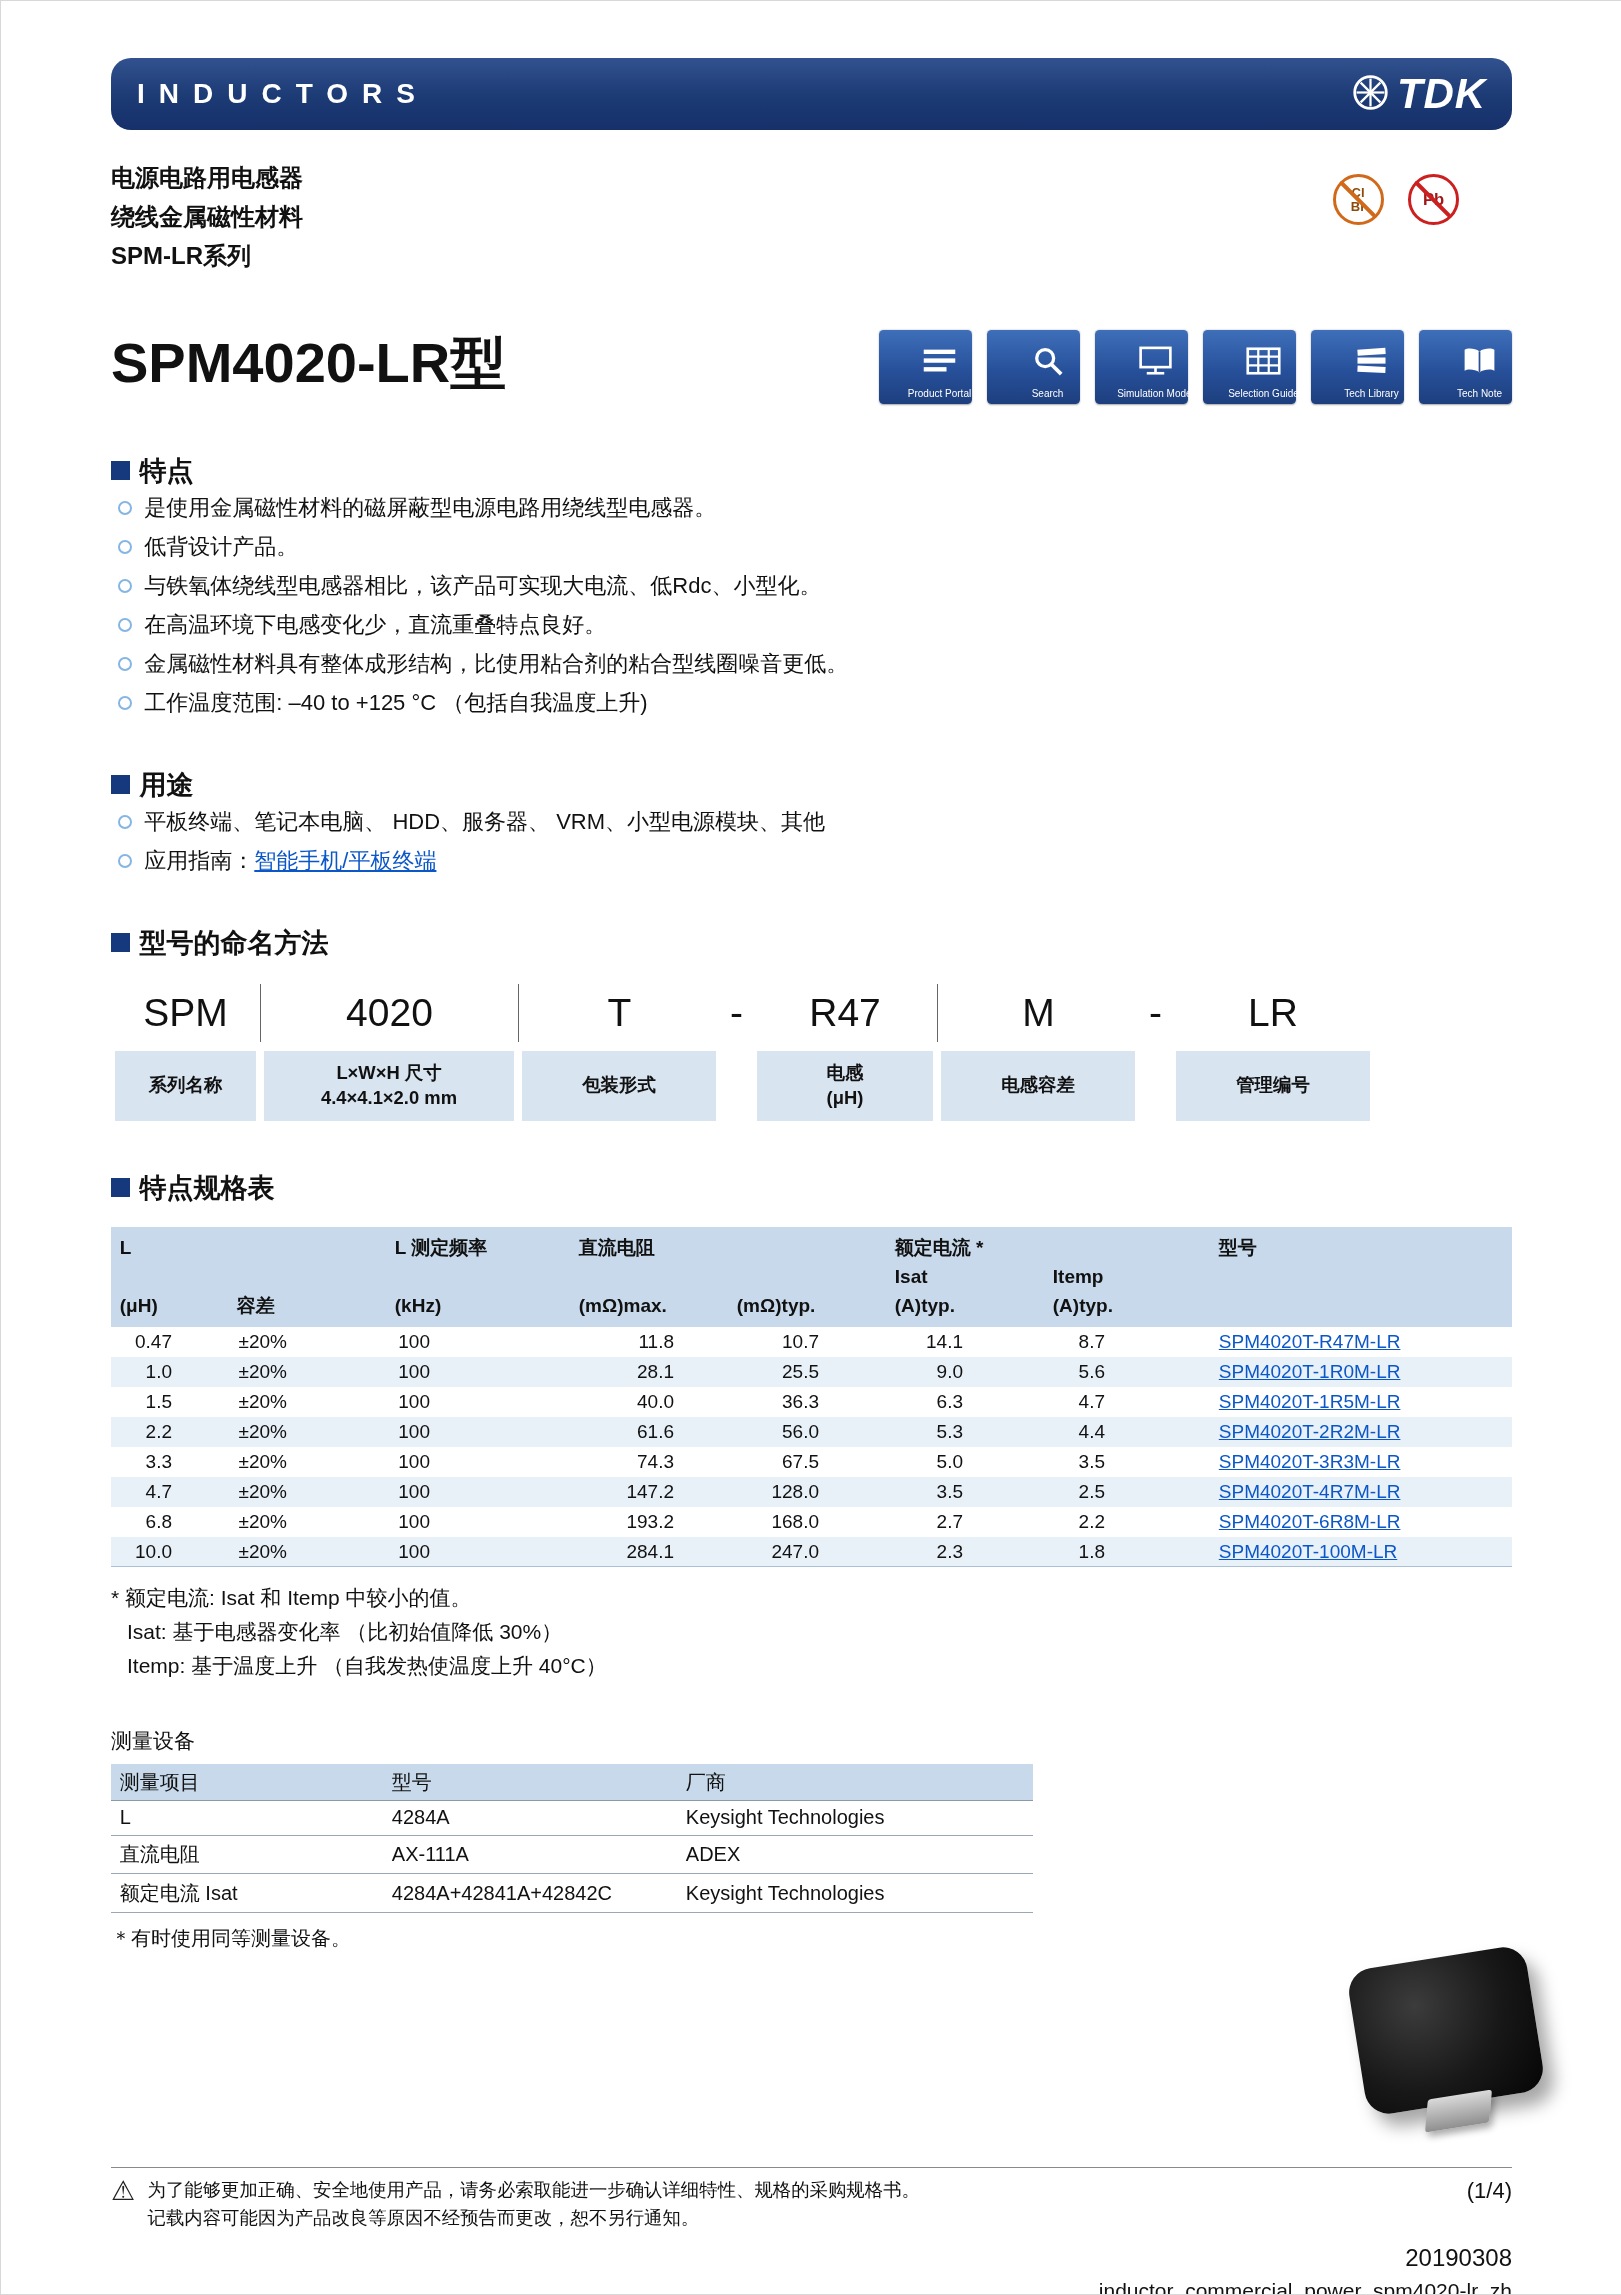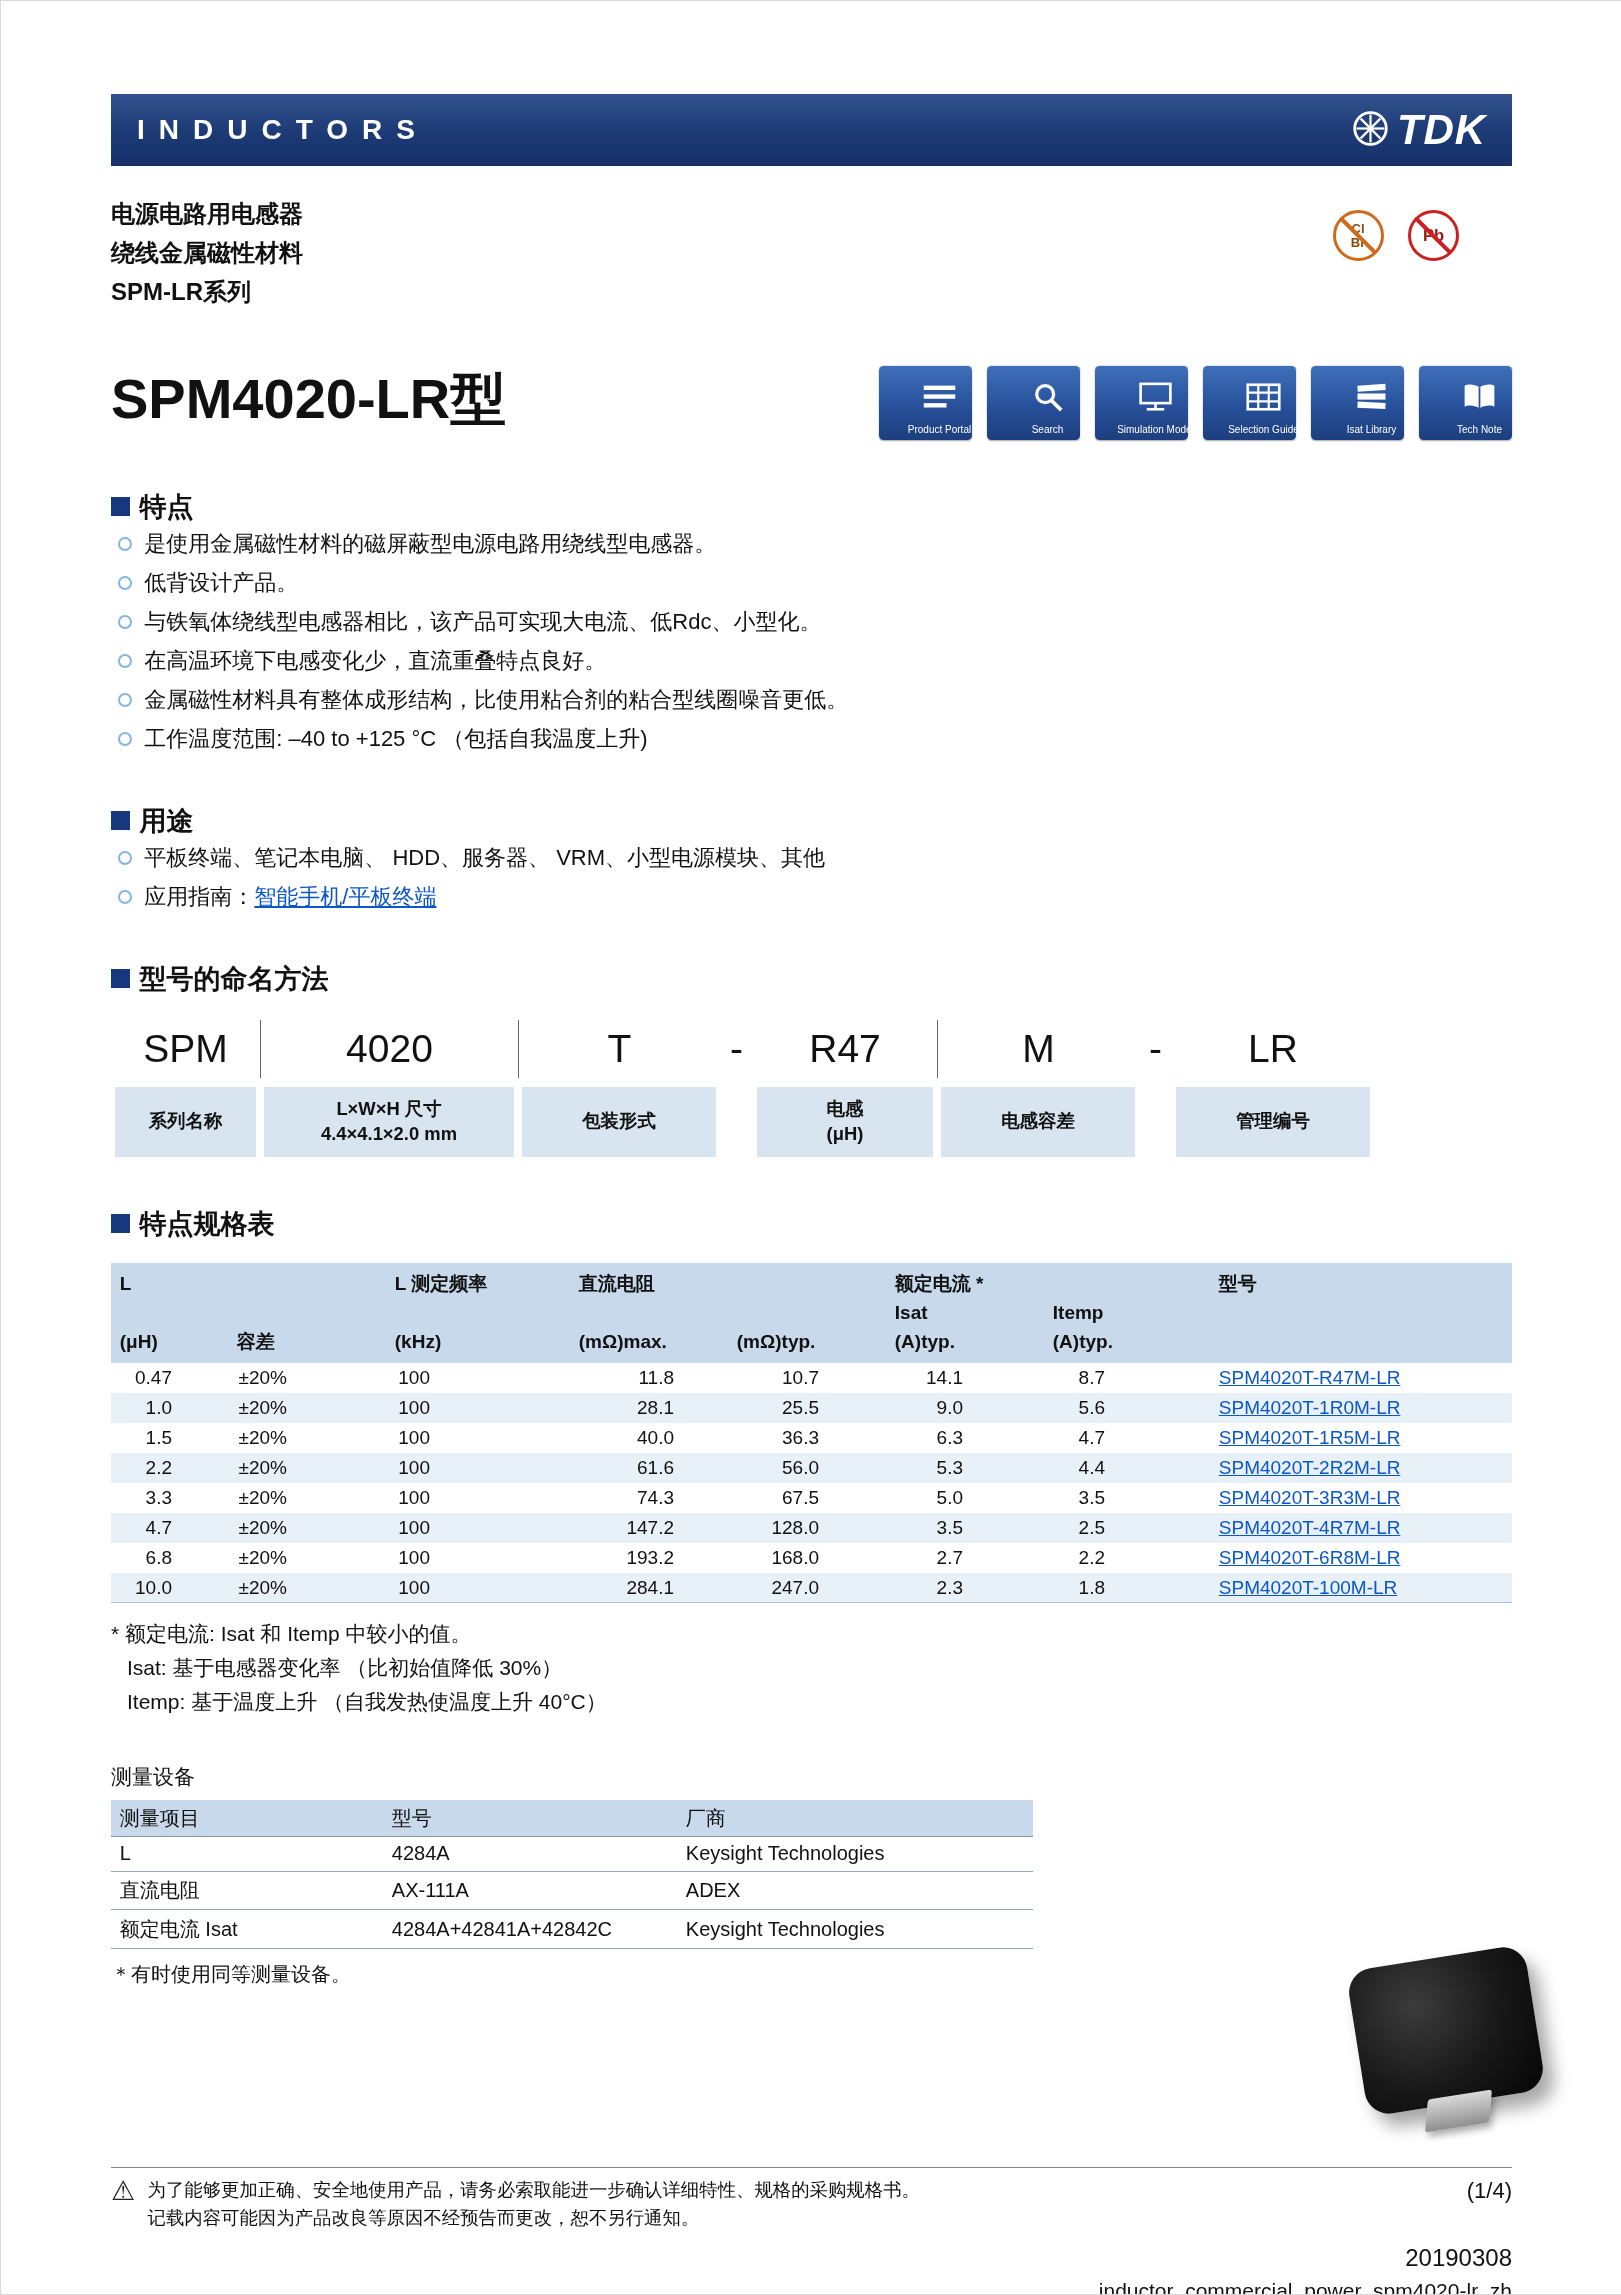--- a/index.html
+++ b/index.html
@@ -9,24 +9,25 @@
     color:#111; background:#e9e9e9;
   }
   .page {
     position:relative; width:1622px; height:2295px;
     background:#ffffff; overflow:hidden; border:0.9px solid #d8d8d8;
   }
   .content { position:absolute; left:110px; top:0; width:1401px; }
 
   
   .banner {
-    margin-top:93px; height:72px;
+    margin-top:57px; height:72px;
     background:linear-gradient(180deg,#31528f 0%,#1c3a74 55%,#16306a 100%);
     display:flex; align-items:center; justify-content:space-between;
     padding:0 26px;
+    border-radius:20px;
   }
   .banner-title { color:#fff; font-size:28px; font-weight:bold; letter-spacing:14px; }
   .tdk { display:flex; align-items:center; gap:7px; color:#fff; }
   .tdk-text { font-size:42px; font-weight:bold; font-style:italic; letter-spacing:0.9px; }
 
   
   .subhead { margin-top:28px; display:flex; justify-content:space-between; }
   .sub-lines div { font-size:24px; font-weight:bold; line-height:39px; }
   .rohs { display:flex; gap:24.5px; margin-top:16px; padding-right:53px; }
   .rohs-icon {
@@ -214,21 +215,21 @@
           <span class="tool-label">Selection Guide</span>
         </div>
         <div class="tool-btn">
           <span class="tool-icon">
             <svg width="35" height="32" viewBox="0 0 40 34">
               <rect x="4" y="3" width="32" height="7" fill="#fff" transform="rotate(-4 20 6)"></rect>
               <rect x="4" y="13" width="32" height="7" fill="#fff"></rect>
               <rect x="4" y="23" width="32" height="7" fill="#fff" transform="rotate(3 20 26)"></rect>
             </svg>
           </span>
-          <span class="tool-label">Isat Library</span>
+          <span class="tool-label">Tech Library</span>
         </div>
         <div class="tool-btn">
           <span class="tool-icon">
             <svg width="35" height="30" viewBox="0 0 40 32">
               <path d="M20 5 C15 1, 6 1, 3 3 L3 27 C6 25, 15 25, 20 29 C25 25, 34 25, 37 27 L37 3 C34 1, 25 1, 20 5 Z" fill="#fff"></path>
               <line x1="20" y1="5" x2="20" y2="29" stroke="#2a4f96" stroke-width="2"></line>
             </svg>
           </span>
           <span class="tool-label">Tech Note</span>
         </div>

